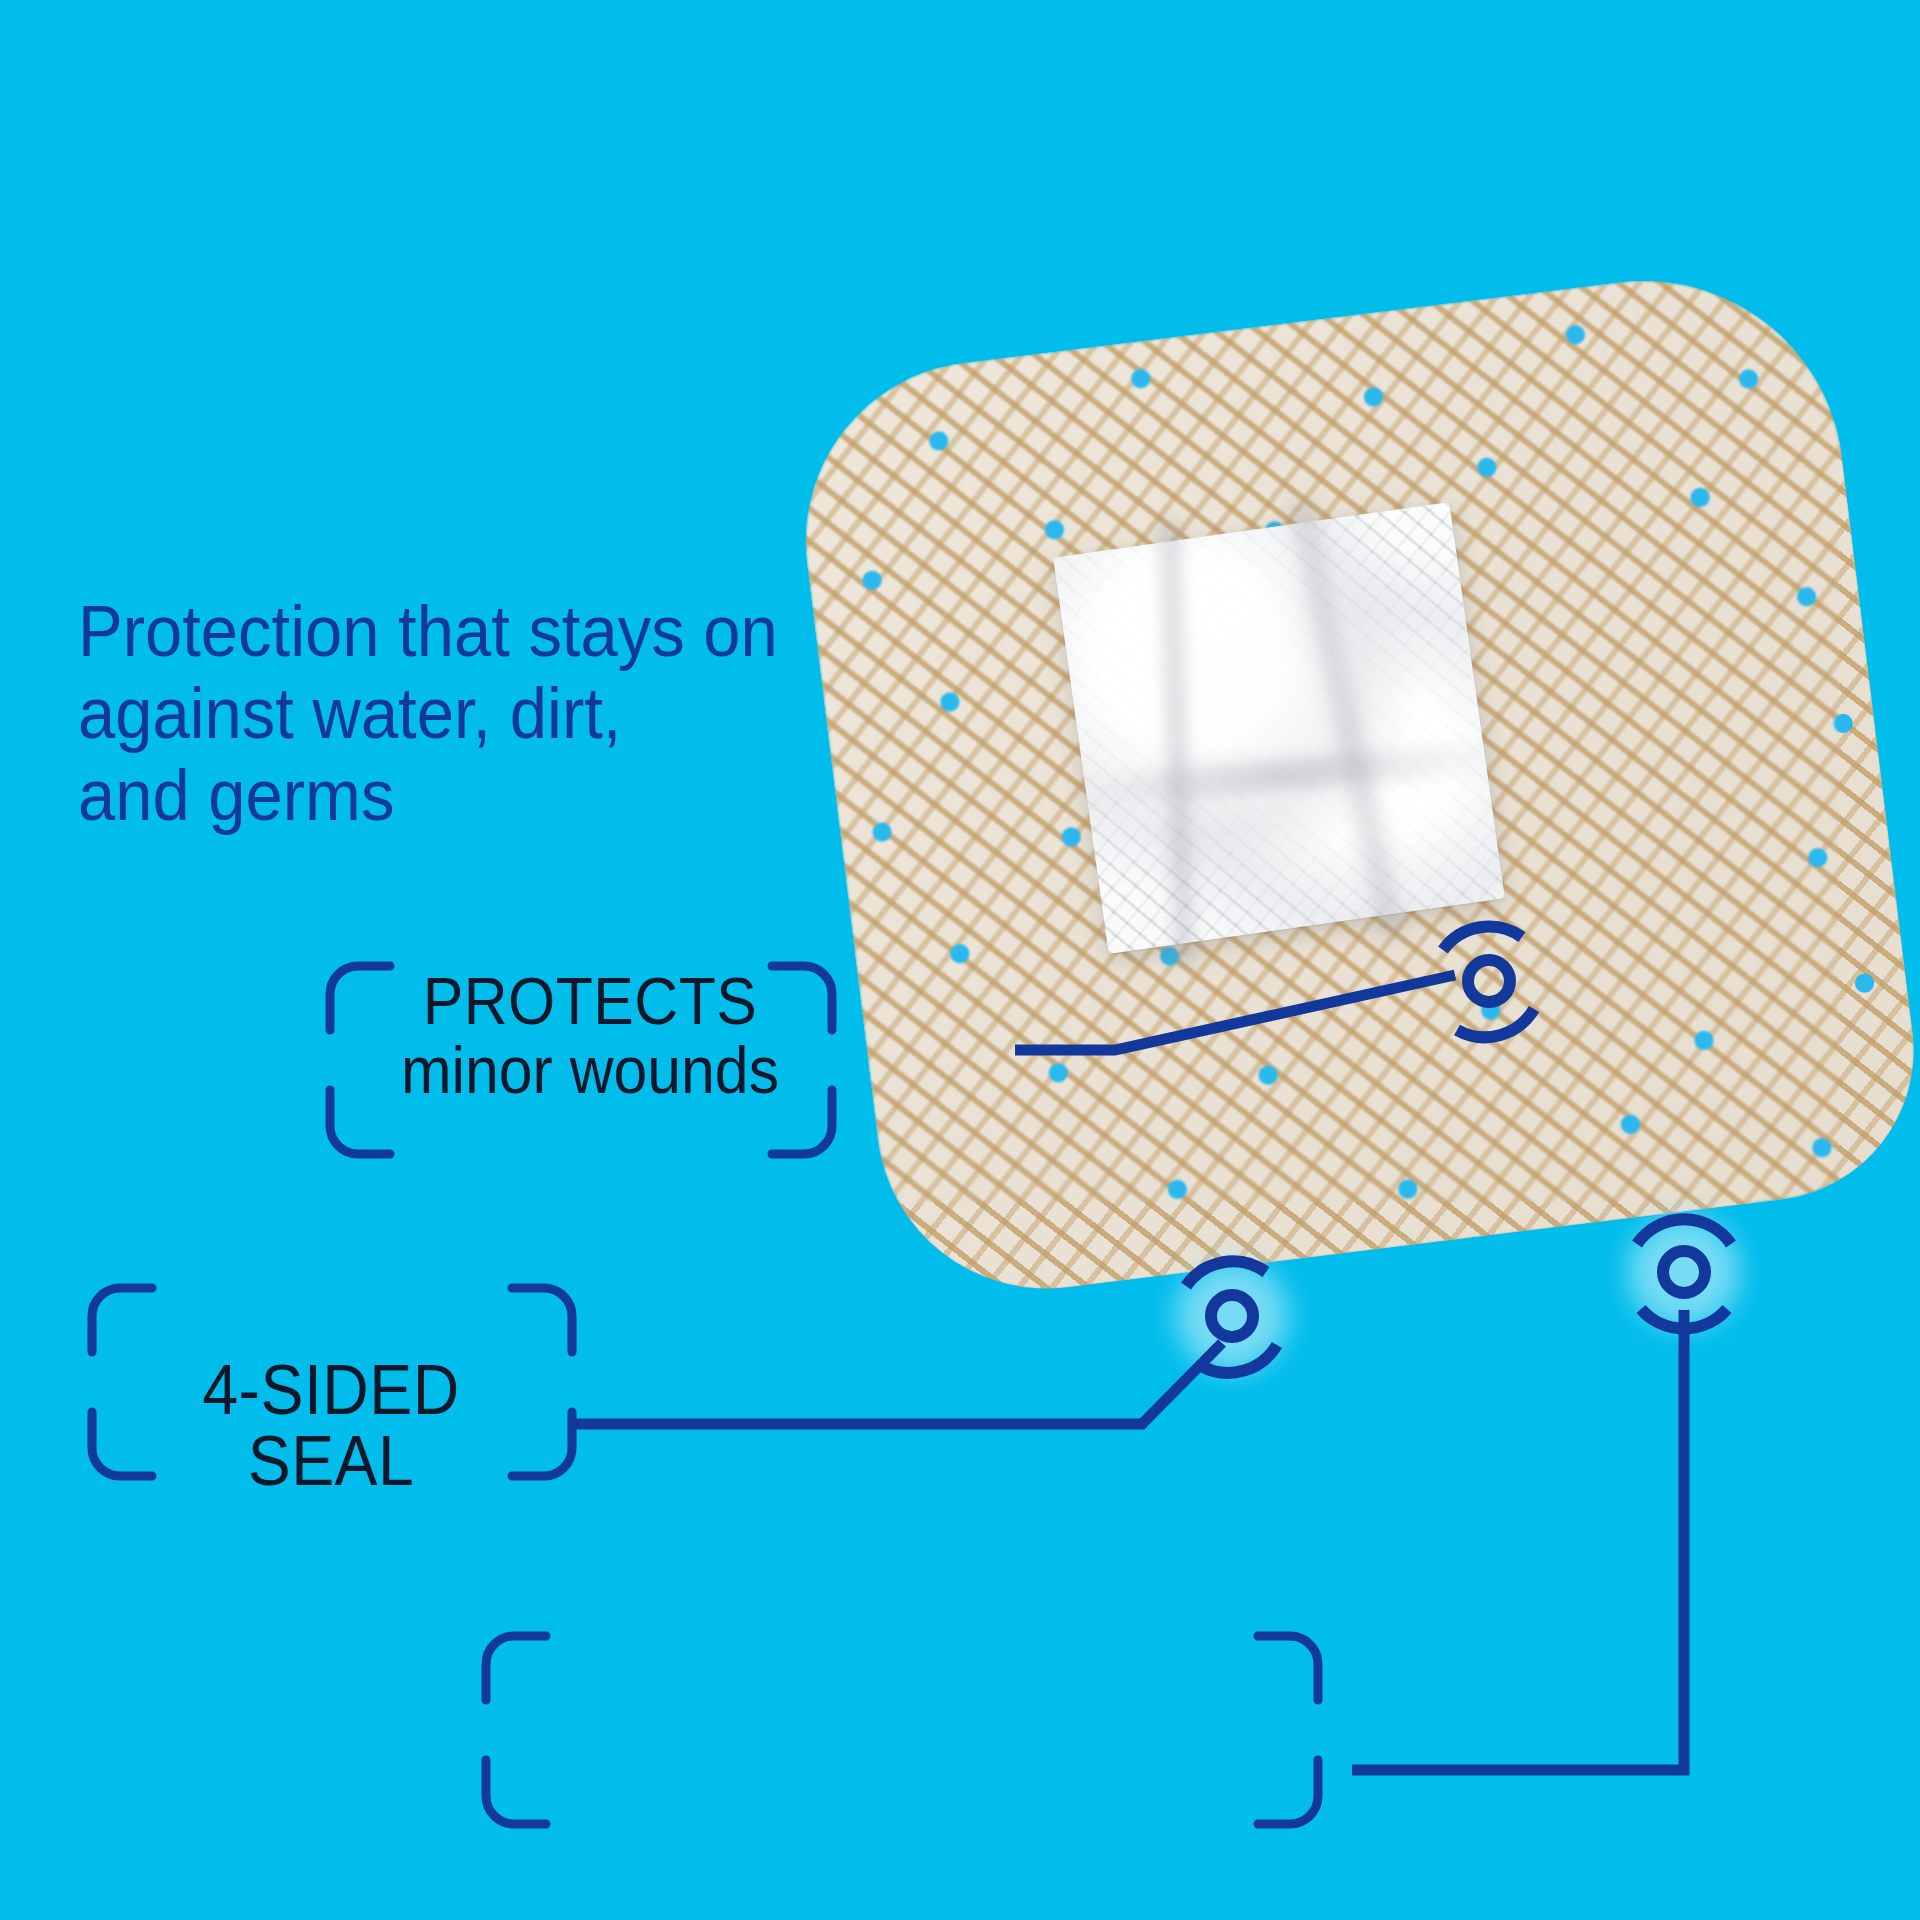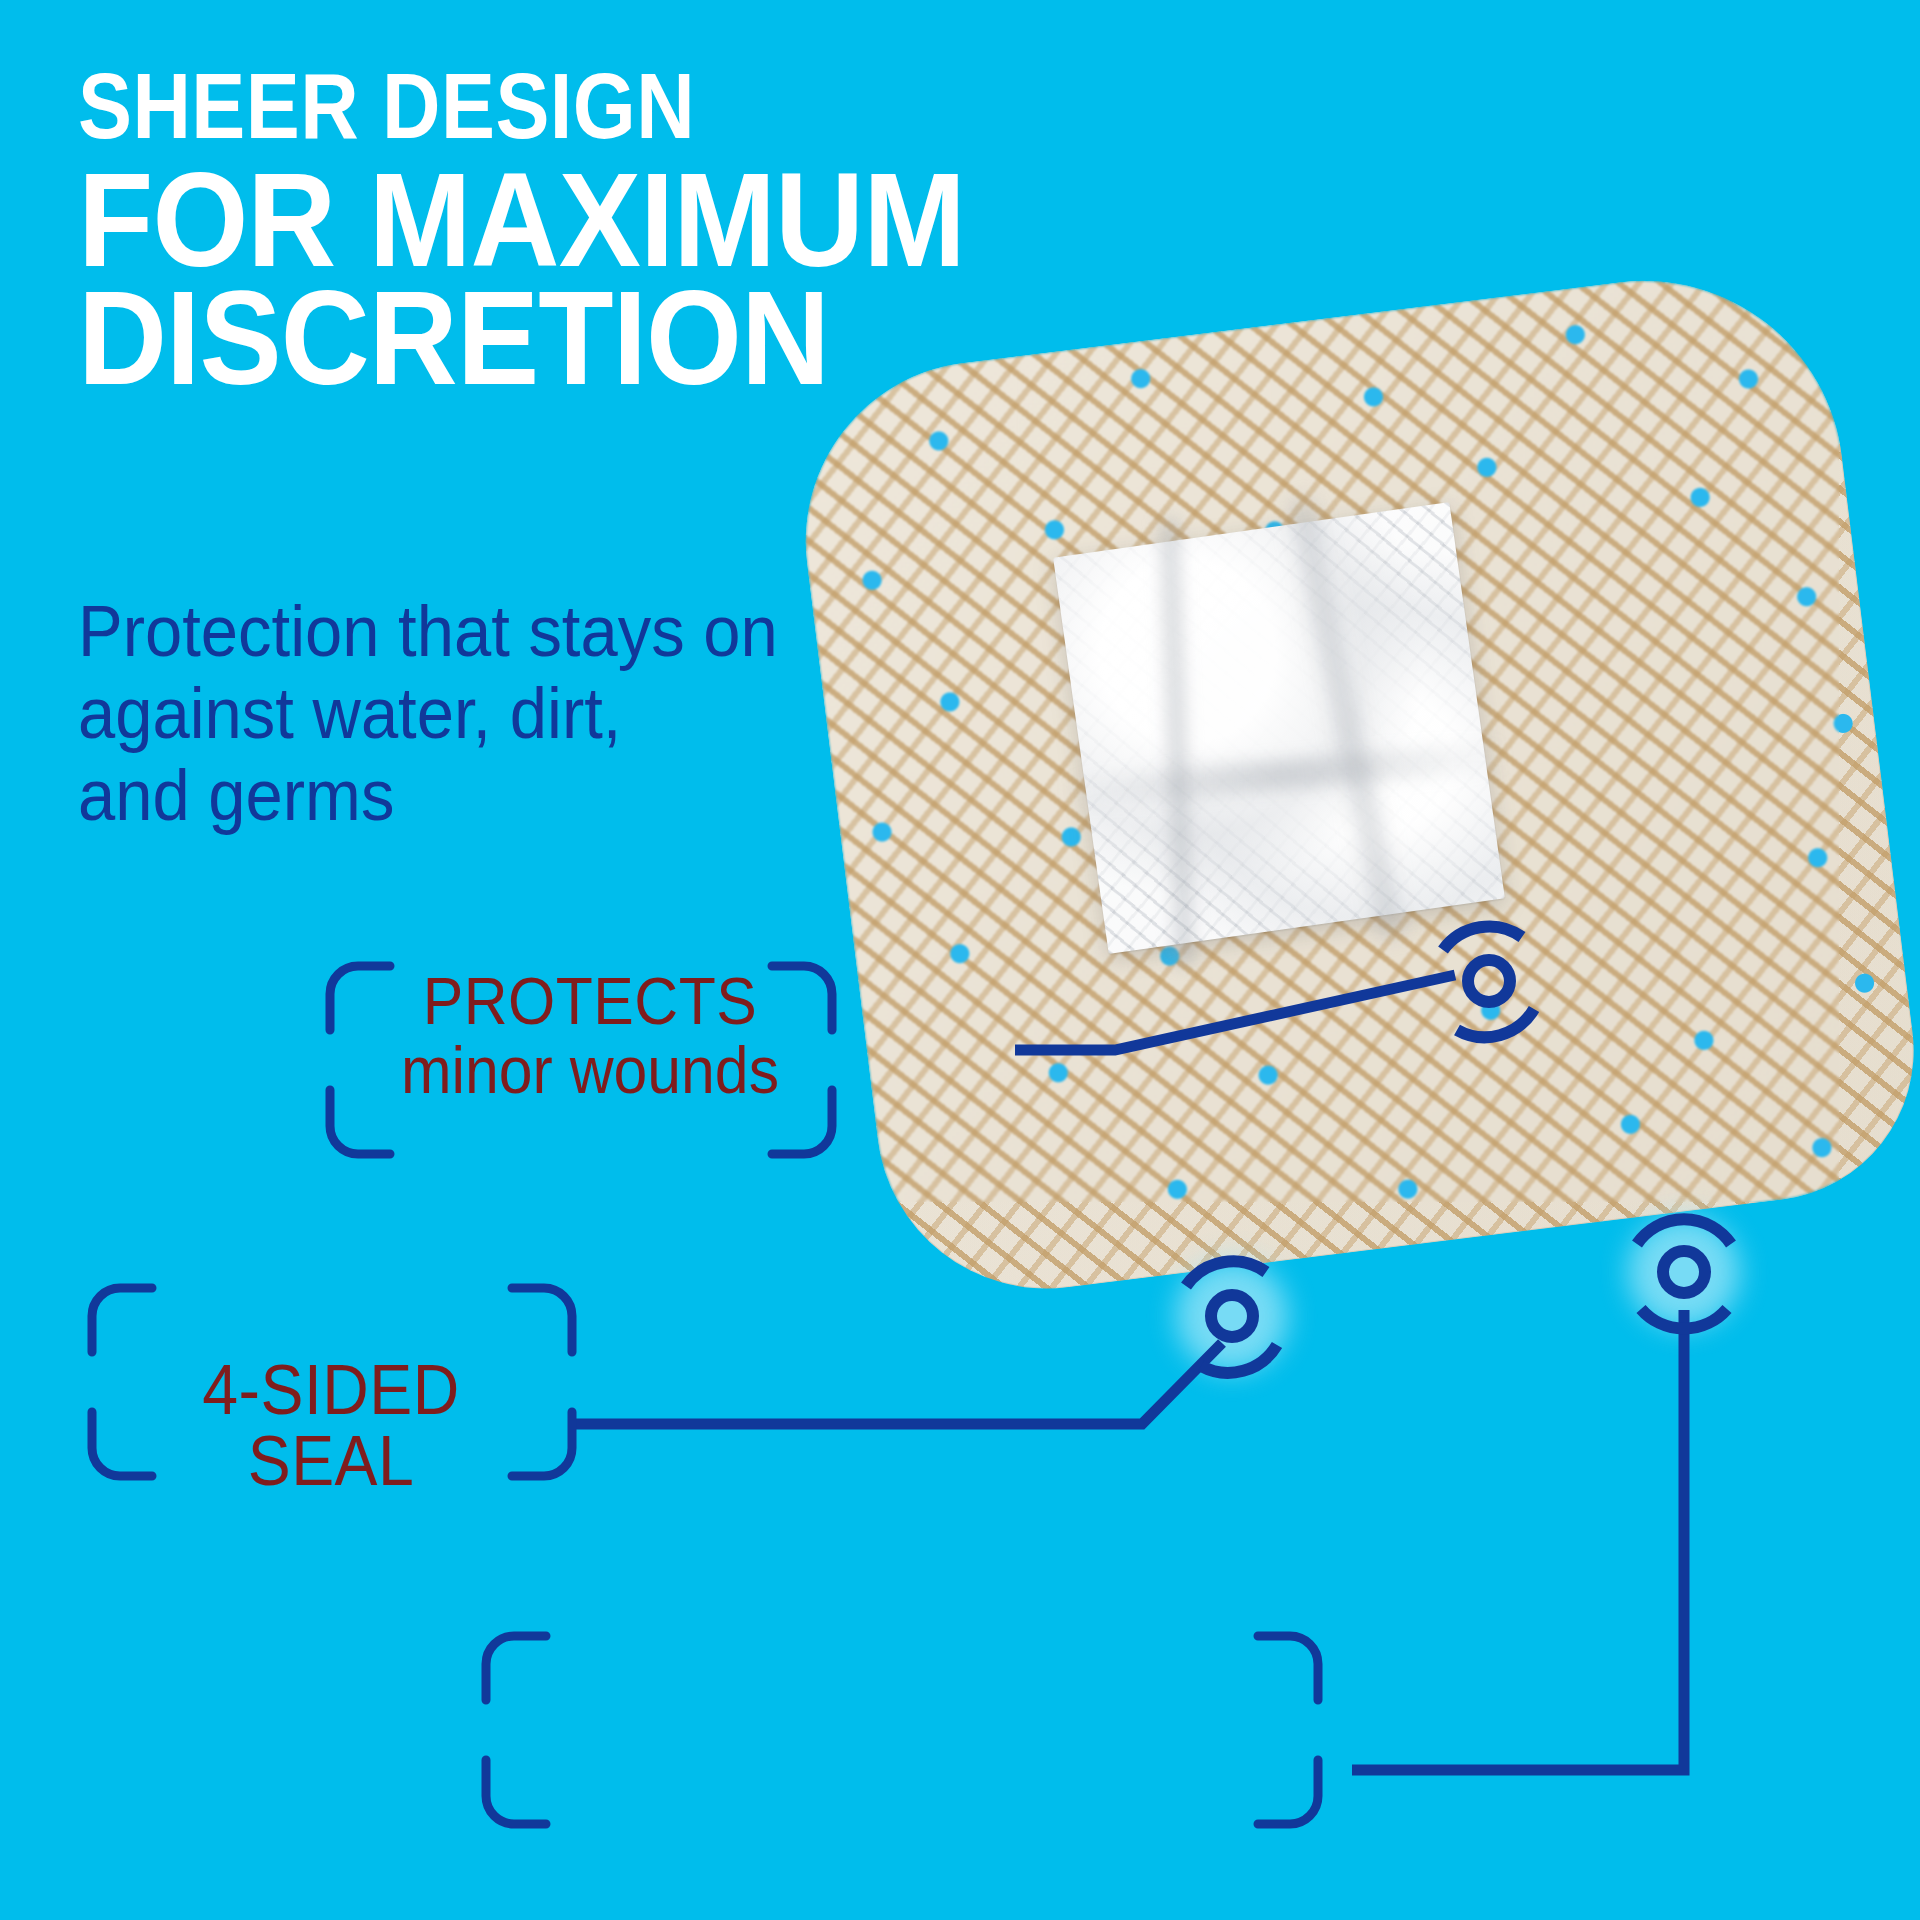--- a/index.html
+++ b/index.html
@@ -195,21 +195,21 @@
   .bracket-path { fill: none; stroke: #11389A; stroke-width: 9; stroke-linecap: round; }
   .connector { fill: none; stroke: #11389A; stroke-width: 11; stroke-linecap: butt; stroke-linejoin: miter; }
   .marker-ring { fill: none; stroke: #11389A; stroke-width: 12; }
   .marker-arc  { fill: none; stroke: #11389A; stroke-width: 12; stroke-linecap: butt; }
   .marker-glow { fill: #9FE6F8; opacity: 0.75; filter: blur(14px); }
 
   
   .callout-text {
     position: absolute;
     z-index: 45;
-    color: #7f1d1d;
+    color: #0f172a;
     text-align: center;
     font-family: "Liberation Sans Narrow", "Liberation Sans", sans-serif;
     line-height: 1.02;
   }
   .callout-main {
     display: block;
     font-weight: 400;
     letter-spacing: 0.5px;
     transform: scaleX(0.92);
   }
@@ -285,25 +285,20 @@
       <path class="marker-arc" d="M 1277 1345 A 57 57 0 0 1 1201 1366"></path>
     </g>
 
     <g>
       <circle class="marker-ring" cx="1684" cy="1272" r="21"></circle>
       <path class="marker-arc" d="M 1637 1244 A 57 57 0 0 1 1731 1244"></path>
       <path class="marker-arc" d="M 1641 1309 A 57 57 0 0 0 1727 1309"></path>
     </g>
   </svg>
 
-  <div id="headline-block">
-    <div id="headline-line1">SHEER DESIGN</div>
-    <div id="headline-line2">FOR MAXIMUM</div>
-    <div id="headline-line3">DISCRETION</div>
-  </div>
 
   <div id="subheading">
     <span class="sub-line">Protection that stays on</span>
     <span class="sub-line">against water, dirt,</span>
     <span class="sub-line">and germs</span>
   </div>
 
   <div id="callout-protects" class="callout-text">
     <span class="callout-main">PROTECTS</span>
     <span class="callout-sub">minor wounds</span>

